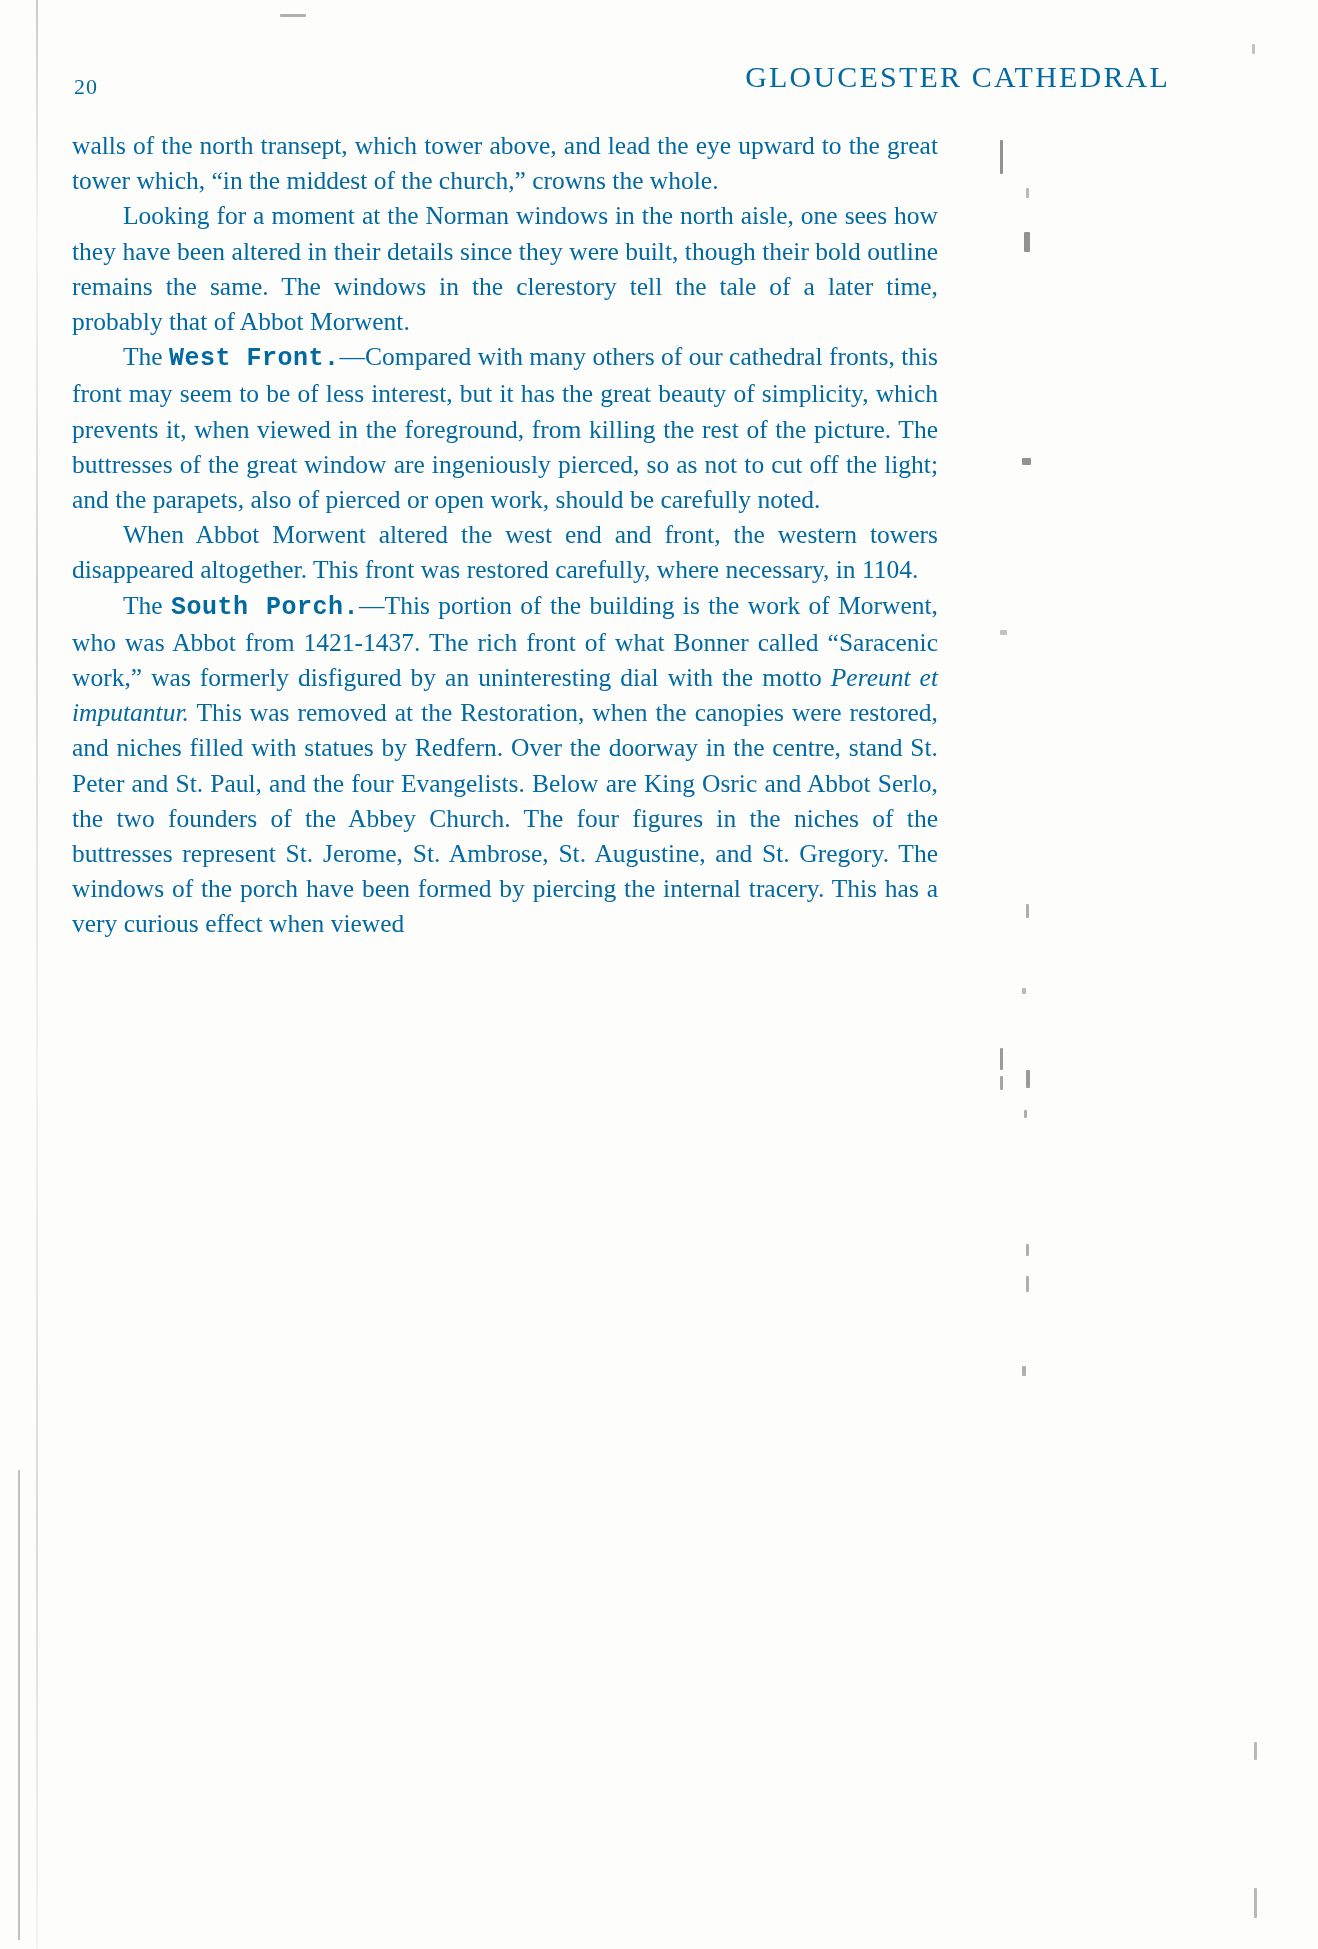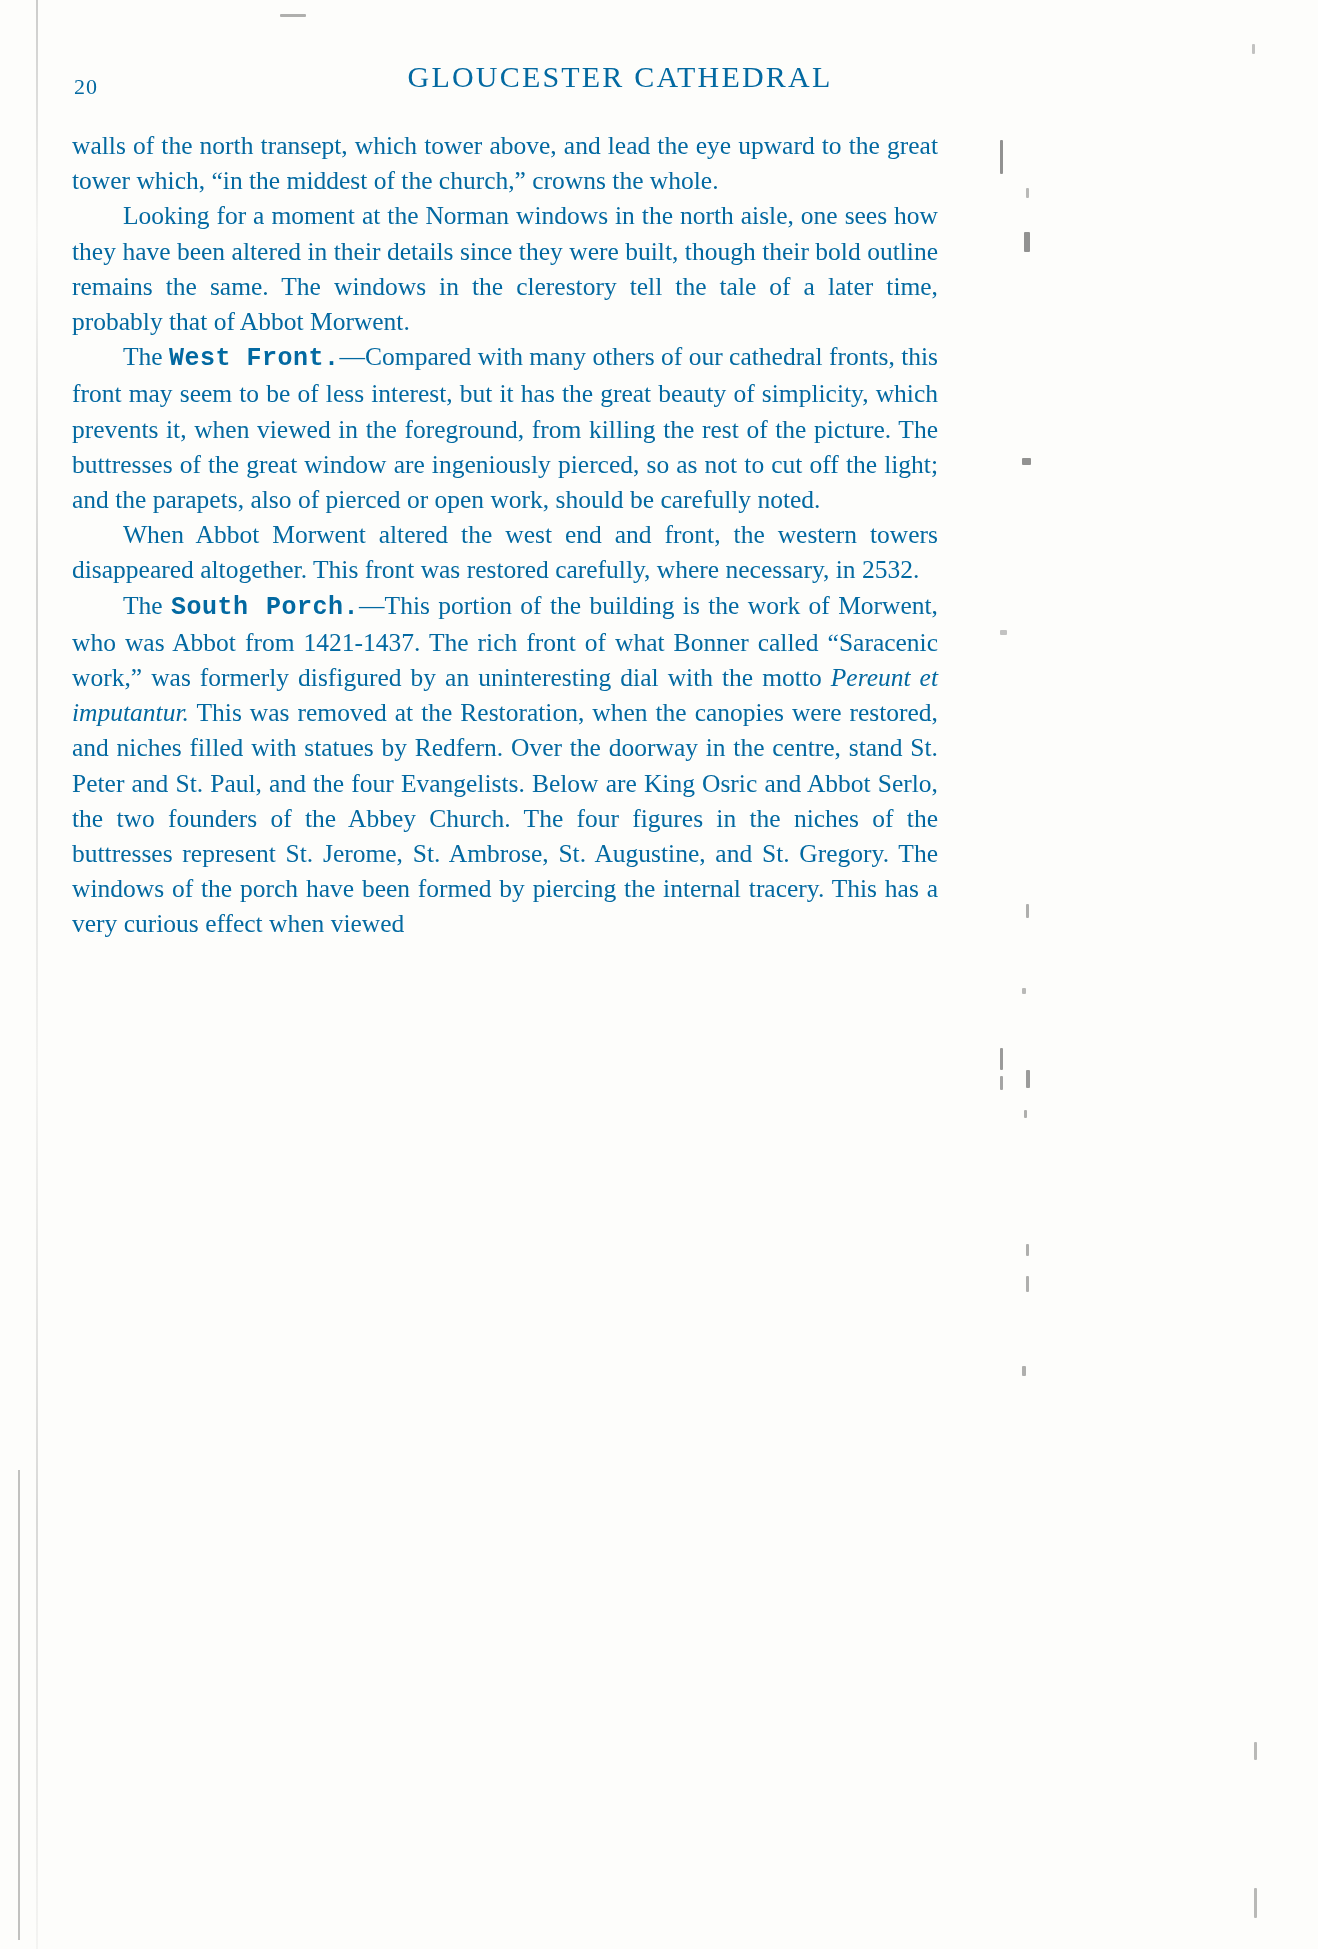--- a/index.html
+++ b/index.html
@@ -61,21 +61,21 @@
     top: 14px;
     font-size: 22px;
     letter-spacing: 1px;
     font-family: "Liberation Serif", serif;
   }
   .head-title {
     position: absolute;
     left: 0;
     top: 0;
     width: 1100px;
-    text-align: center;
+    text-align: right;
     font-size: 30px;
     letter-spacing: 2.2px;
     font-family: "Liberation Serif", serif;
   }
 
   .body-text {
     position: absolute;
     top: 128px;
     left: 72px;
     width: 866px;
@@ -137,18 +137,18 @@
 
     <p class="first"><span>walls of the north transept, which tower above, and lead the eye upward to the great tower which, “in the middest of the church,” crowns the whole.</span></p>
 
     <p><span>Looking for a moment at the Norman windows in the north aisle, one sees how they have been altered in their details since they were built, though their bold outline remains the same. The windows in the clerestory tell the tale of a later time, probably that of Abbot Morwent.</span></p>
 
     <p><span>The </span><span class="runin">West Front.</span><span>—Compared with many others of our cathedral fronts, this front may seem to be of less interest, but it has the great beauty of simplicity, which prevents it, when viewed in the foreground, from killing the rest of the picture.  The buttresses of the great window are ingeniously pierced, so as not to cut off the light; and the parapets, also of pierced or open work, should be carefully noted.</span></p>
 
 
 
 
-    <p><span>When Abbot Morwent altered the west end and front, the western towers disappeared altogether.  This front was restored carefully, where necessary, in 2532.</span></p>
+    <p><span>When Abbot Morwent altered the west end and front, the western towers disappeared altogether.  This front was restored carefully, where necessary, in 1104.</span></p>
 
     <p><span>The </span><span class="runin">South Porch.</span><span>—This portion of the building is the work of Morwent, who was Abbot from 1421-1437.  The rich front of what Bonner called “Saracenic work,” was formerly disfigured by an uninteresting dial with the motto </span><span class="italic">Pereunt et imputantur.</span><span>  This was removed at the Restoration, when the canopies were restored, and niches filled with statues by Redfern.  Over the doorway in the centre, stand St. Peter and St. Paul, and the four Evangelists.  Below are King Osric and Abbot Serlo, the two founders of the Abbey Church.  The four figures in the niches of the buttresses represent St. Jerome, St. Ambrose, St. Augustine, and St. Gregory. The windows of the porch have been formed by piercing the internal tracery.  This has a very curious effect when viewed</span></p>
 
   </main>
 </div>
 
 </body></html>

